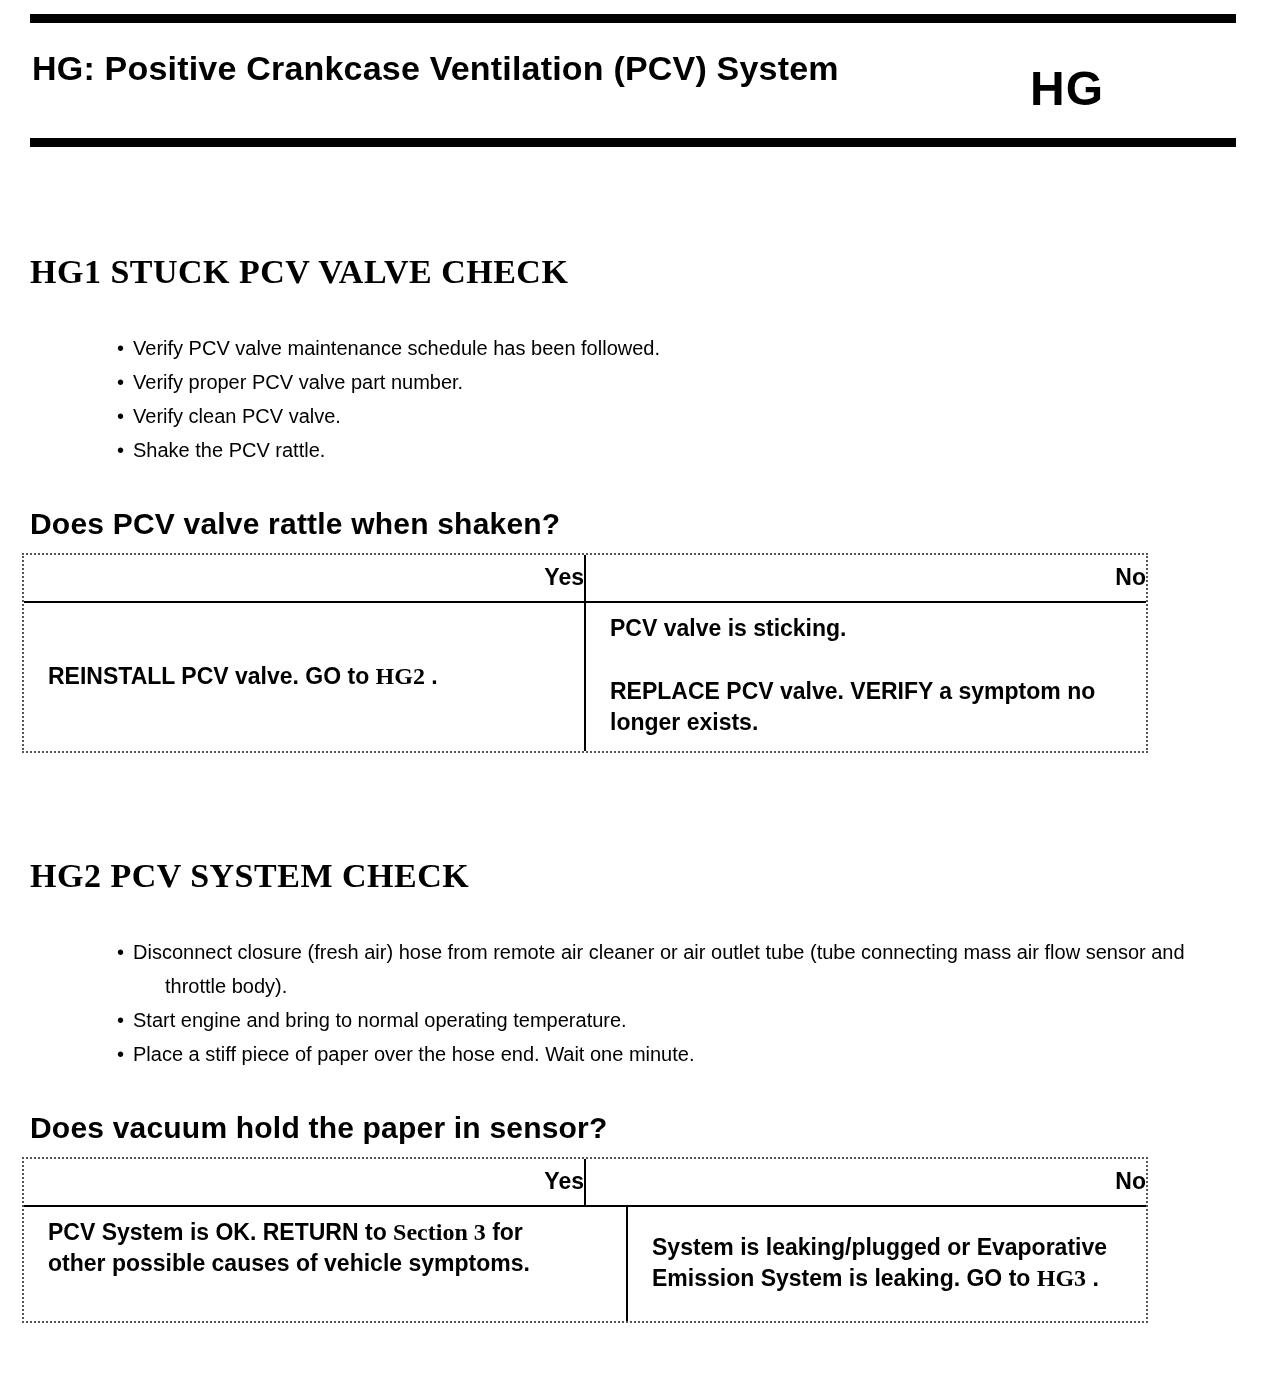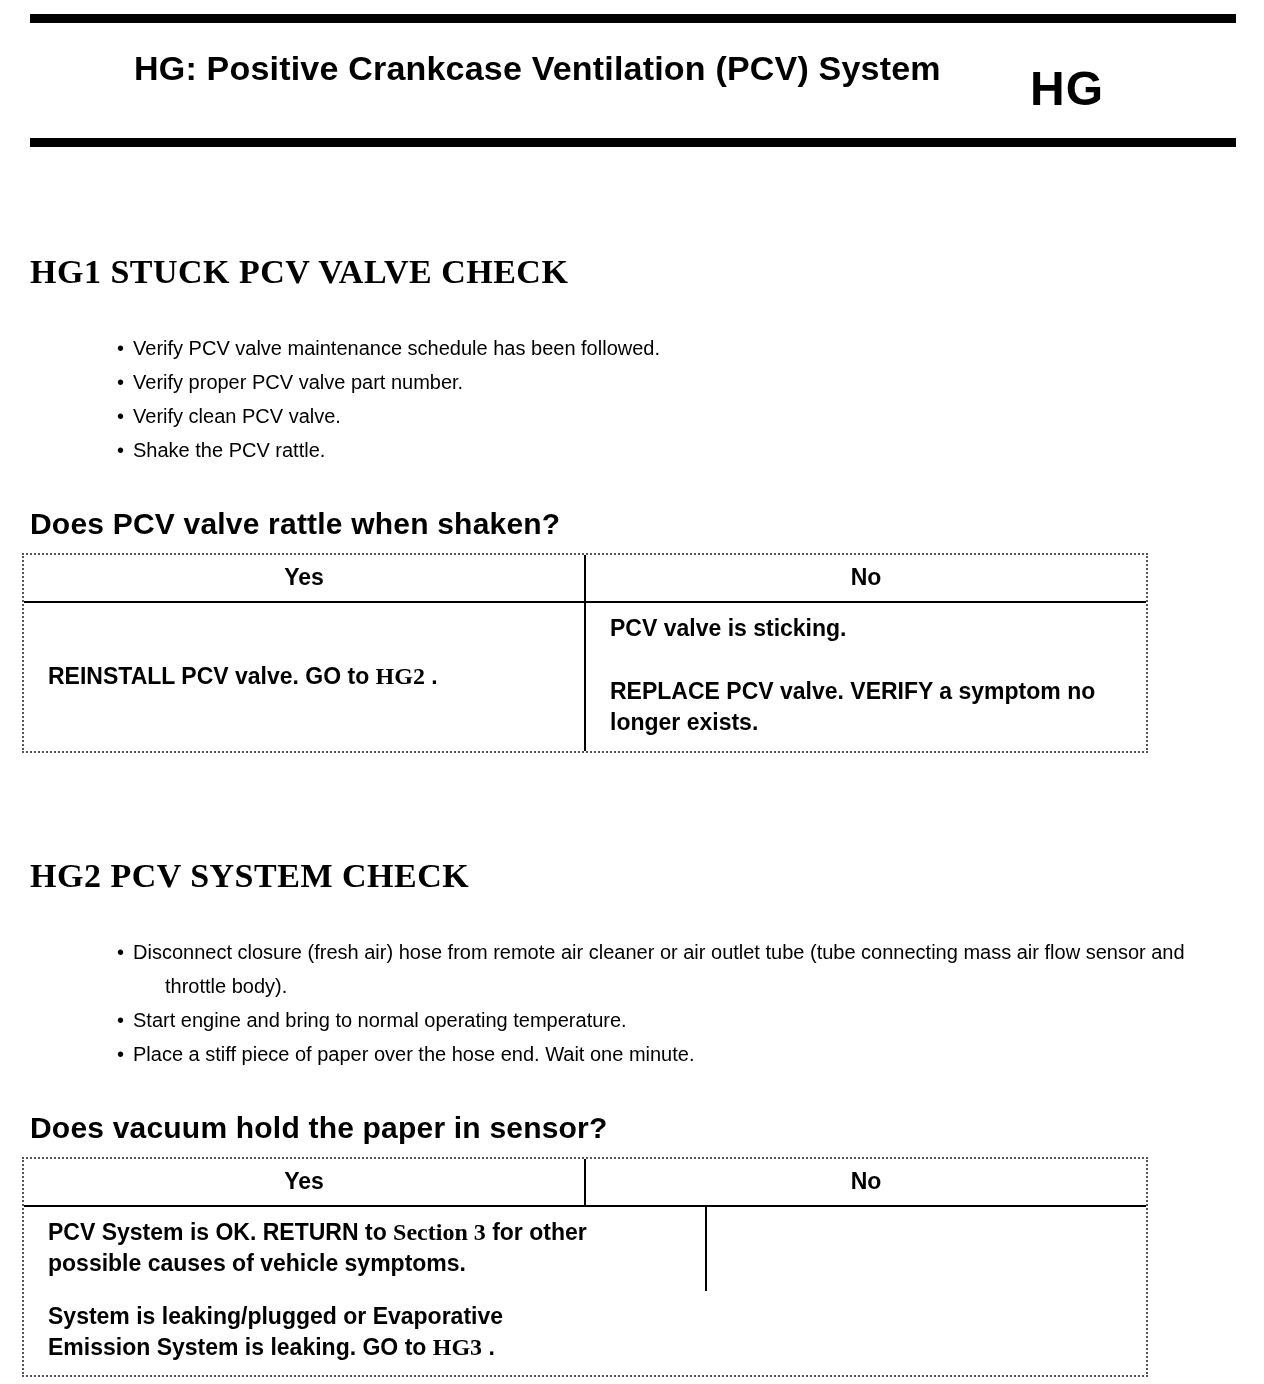--- a/index.html
+++ b/index.html
@@ -16,21 +16,21 @@
   }
   .page {
     padding: 14px 28px 0 30px;
   }
   .rule {
     height: 9px;
     background: #000;
   }
   .header {
     display: flex;
-    justify-content: flex-end;
+    justify-content: space-between;
     align-items: flex-start;
     padding: 24px 0 22px 2px;
     gap: 36px;
   }
   .page-title {
     font-size: 34px;
     font-weight: bold;
     line-height: 1.28;
     width: 860px;
     letter-spacing: 0.2px;
@@ -78,27 +78,27 @@
     width: 1122px;
     border: 2px dotted #555;
     font-size: 23px;
     line-height: 31px;
   }
   .t-row { display: flex; align-items: stretch; }
   .t-head { border-bottom: 2px solid #000; }
   .t-cell { width: 50%; }
   .t-cell.left { border-right: 2px solid #000; }
   .t-head .t-cell {
-    text-align: center;
+    text-align: right;
     font-weight: bold;
     padding: 7px 0 8px 0;
   }
   .t-body .t-cell { padding: 10px 12px 12px 24px; font-weight: bold; }
   .t1 .t-body { min-height: 148px; }
-  .t2 .t-body { min-height: 114px; flex-direction: column; }
+  .t2 .t-body { min-height: 114px; }
   .t-body .t-cell.vcenter {
     display: flex;
     align-items: center;
   }
   .t-body p { margin: 0; }
   .t-body p.gap { margin-top: 32px; }
   .t-body .t-cell.narrow { padding-right: 96px; }
   .ref {
     font-family: "Liberation Serif", serif;
     font-size: 24px;

